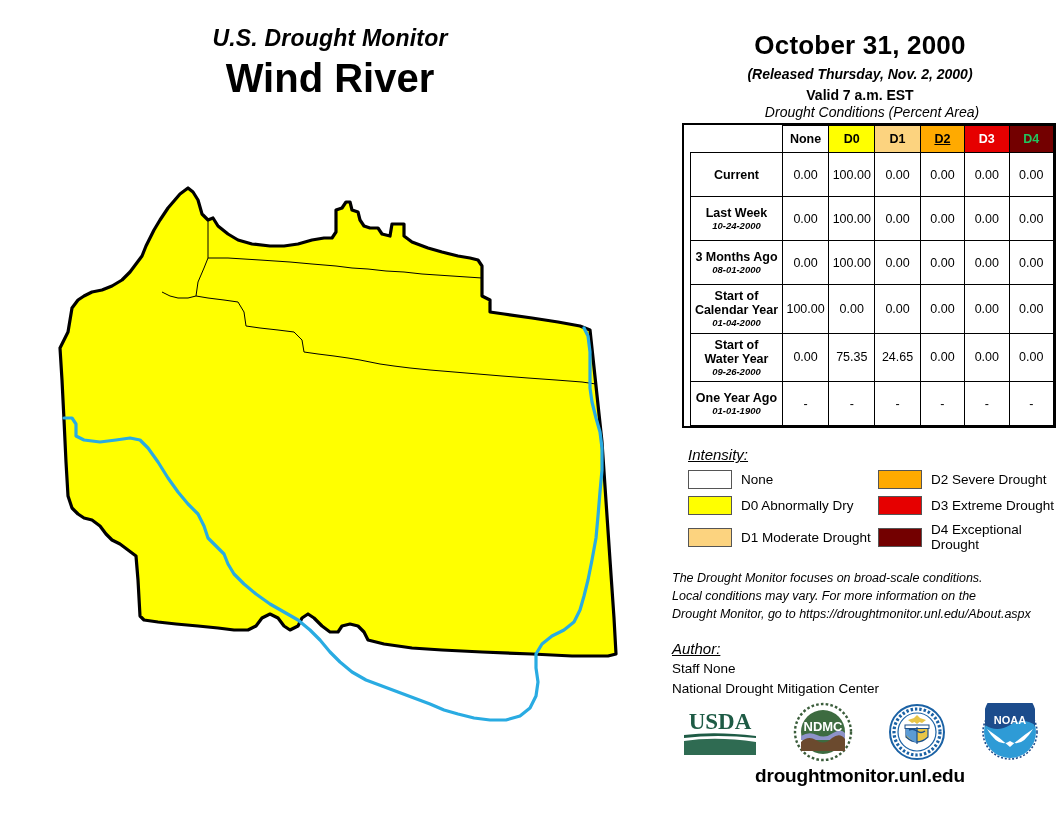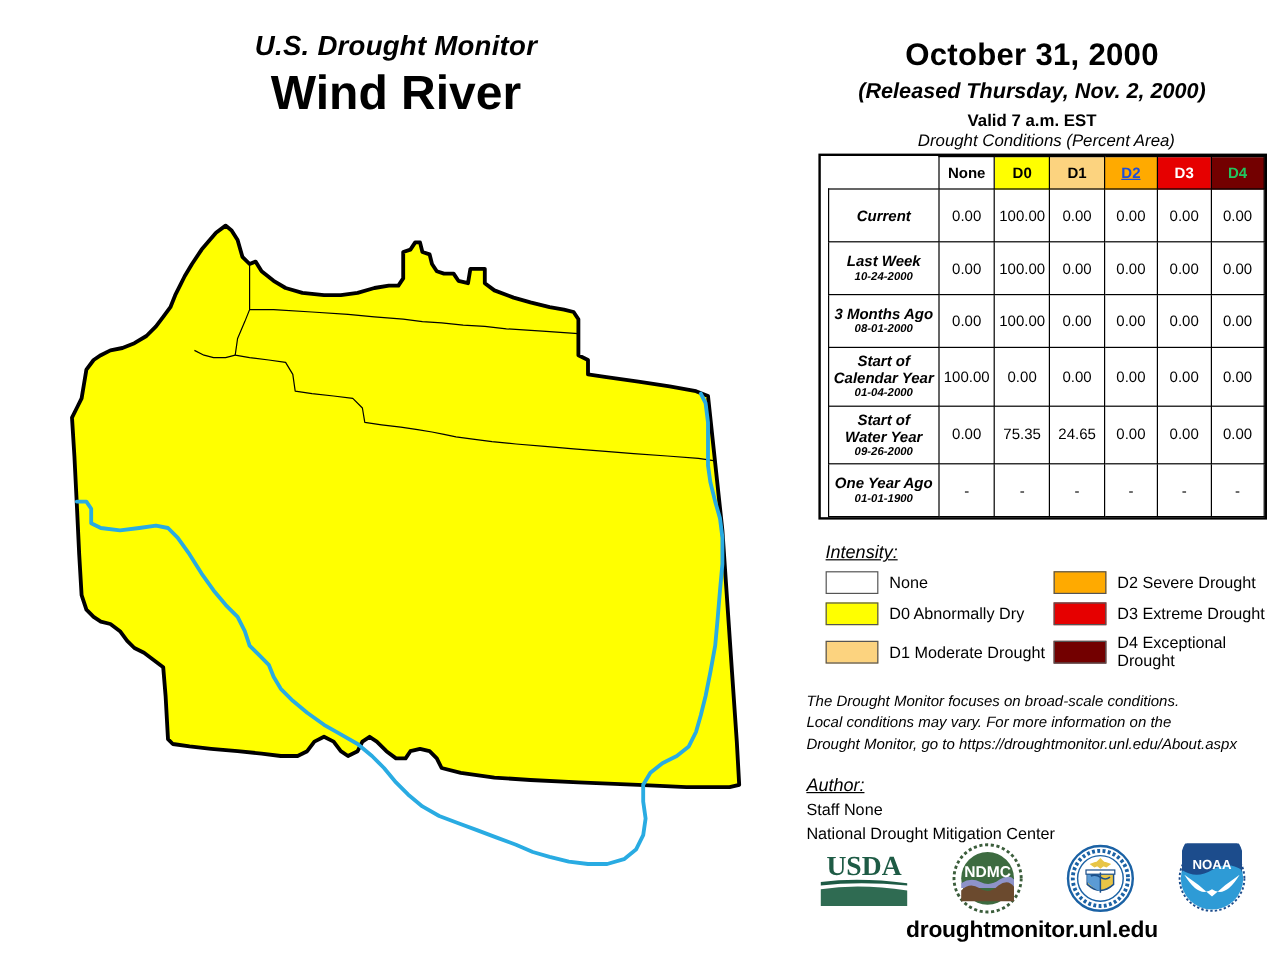--- a/index.html
+++ b/index.html
@@ -19,38 +19,38 @@
   .title-main{font-size:40px;font-weight:bold;line-height:1.15;margin-top:4px;}
 
   .map-wrap{position:absolute;left:12px;top:140px;width:650px;height:640px;}
   .map-wrap svg{display:block;width:650px;height:640px;}
 
   
   .right{position:absolute;left:664px;top:0;width:392px;height:816px;}
 
   .date-block{text-align:center;padding-top:30px;}
   .date-main{font-size:26px;font-weight:bold;letter-spacing:.2px;}
-  .date-rel{font-size:18px;font-weight:bold;font-style:italic;margin-top:5px;}
+  .date-rel{font-size:14px;font-weight:bold;font-style:italic;margin-top:5px;}
   .date-valid{font-size:14px;font-weight:bold;margin-top:5px;}
 
   .tbl-caption{text-align:center;font-size:14px;font-style:italic;margin-top:1px;margin-bottom:3px;padding-left:24px;}
 
   
   table.dm{border-collapse:collapse;margin-left:6px;table-layout:fixed;}
   table.dm td{border:1px solid #000;font-size:12.5px;text-align:center;vertical-align:middle;}
   table.dm td.corner{border:none;}
   td.hd{height:24px;font-weight:bold;font-size:13.5px;border:1px solid #000;}
   td.hd.none{background:#ffffff;color:#000;}
   td.hd.d0{background:#FFFF00;color:#000;}
   td.hd.d1{background:#FCD37F;color:#000;}
-  td.hd.d2{background:#FFAA00;color:#1d4ed8;text-decoration:underline;}
+  td.hd.d2{background:#FFAA00;color:#000000;text-decoration:underline;}
   td.hd.d3{background:#E60000;color:#fff;}
   td.hd.d4{background:#730000;color:#22c55e;margin-top:40px;}
   td.rowlab{width:92px;text-align:center;padding:4px 2px;line-height:1.12;}
-  td.rowlab .lab{font-weight:bold;font-size:12.5px;display:block;font-style:italic;}
+  td.rowlab .lab{font-weight:bold;font-size:12.5px;display:block;}
   td.rowlab .dt{font-size:9.5px;font-style:italic;font-weight:bold;display:block;margin-top:1px;}
   td.val{width:44px;height:41px;font-size:12.5px;}
   .tbl-outer{border:2px solid #000;display:inline-block;}
 
   
   .intensity{margin-top:14px;margin-left:24px;}
   .int-title{font-size:15px;font-style:italic;text-decoration:underline;font-weight:normal;margin-bottom:7px;}
   .legend-grid{display:grid;grid-template-columns:190px 190px;row-gap:7px;}
   .lg-item{display:flex;align-items:center;}
   .sw{width:42px;height:17px;border:1px solid #555;margin-right:9px;flex:0 0 auto;}

